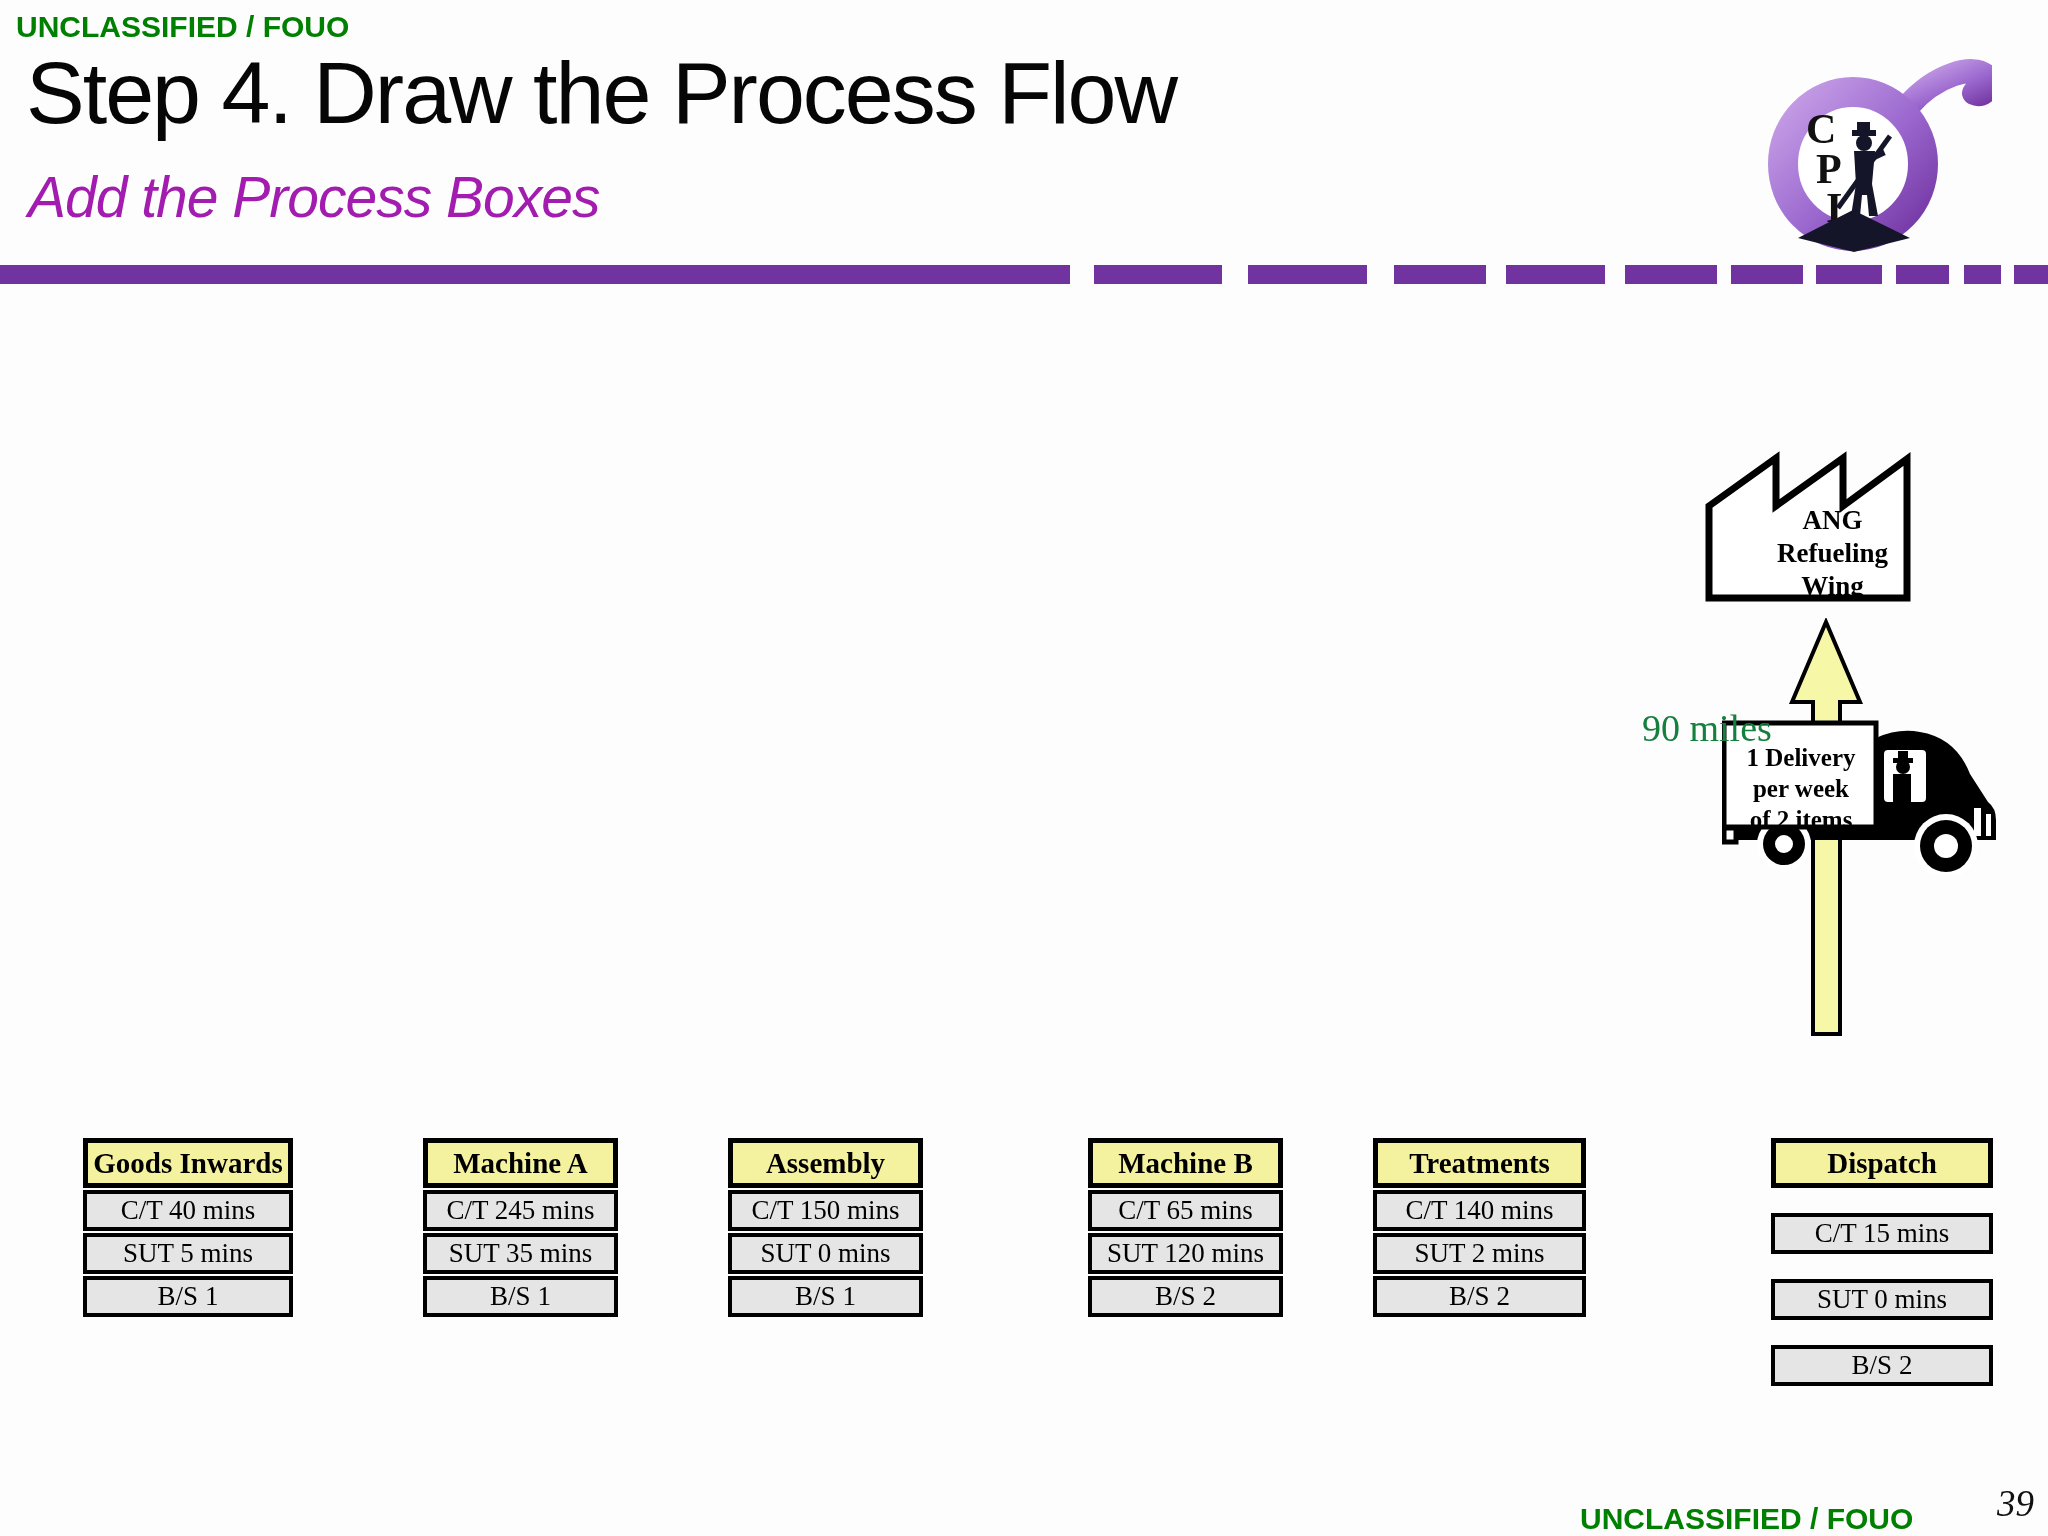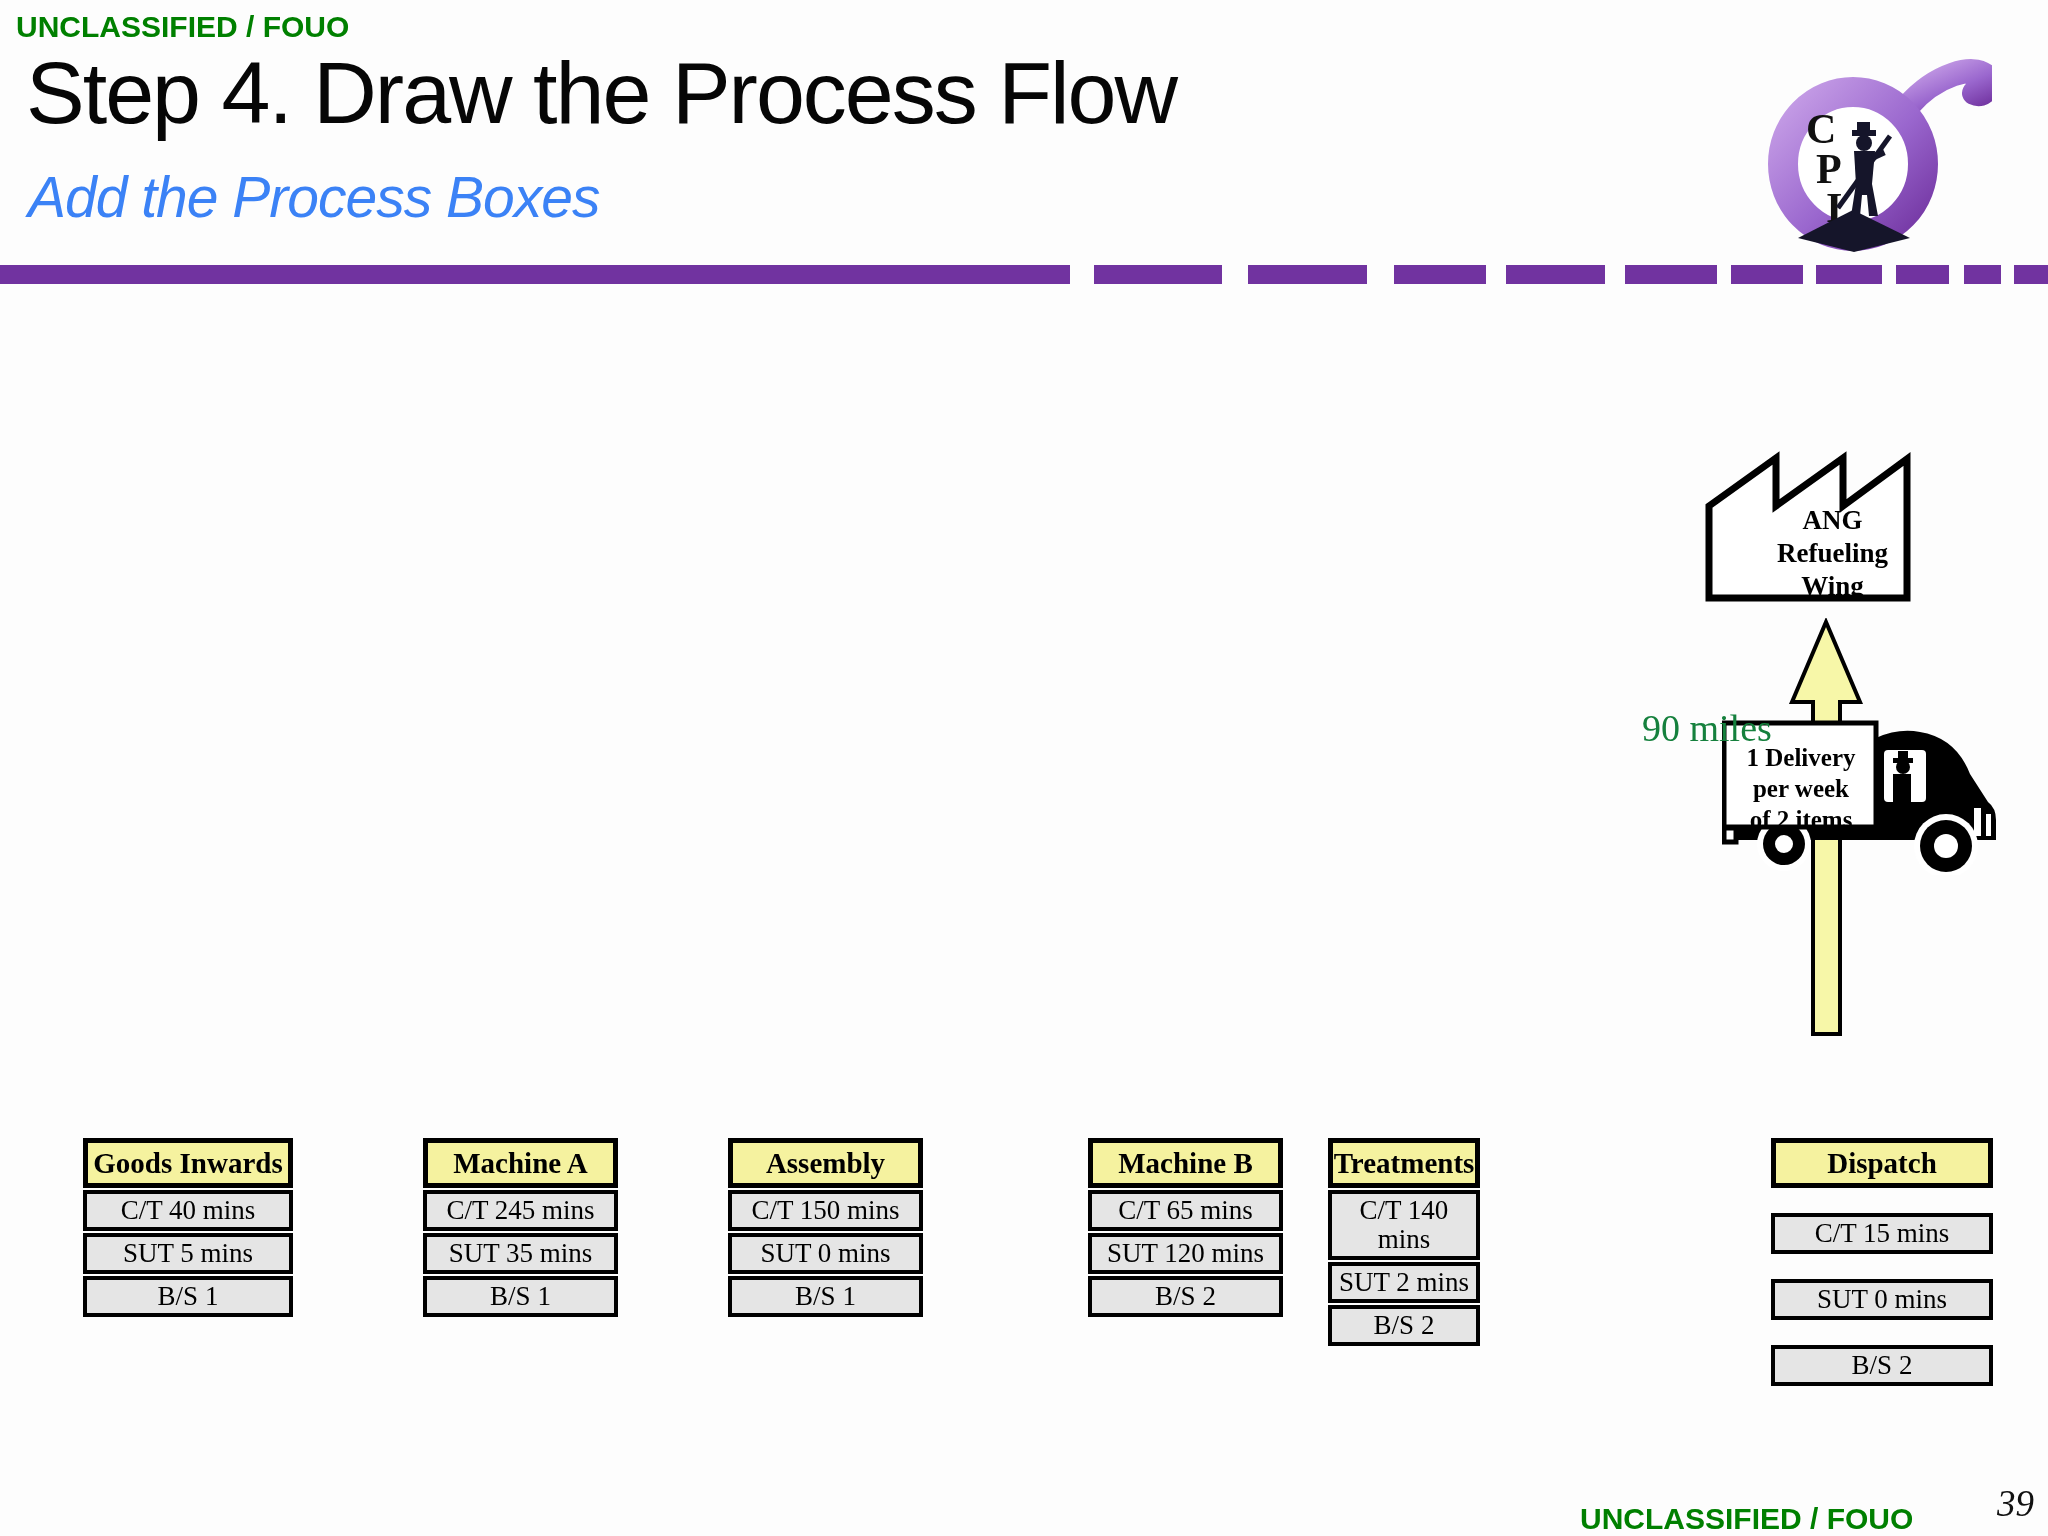--- a/index.html
+++ b/index.html
@@ -5,21 +5,21 @@
   html,body{margin:0;padding:0;background:#fff;}
   #slide{position:relative;width:2048px;height:1536px;background:#FDFDFD;overflow:hidden;
          font-family:"Liberation Sans",sans-serif;}
 
   
   .classification{position:absolute;left:16px;top:10px;font-size:30px;font-weight:bold;
                   color:#008000;letter-spacing:0px;}
   .title{position:absolute;left:26px;top:42px;font-size:88px;letter-spacing:-2px;
          color:#060606;white-space:nowrap;}
   .subtitle{position:absolute;left:28px;top:164px;font-size:57px;font-style:italic;
-            letter-spacing:-1px;color:#3b82f6;white-space:nowrap;}
+            letter-spacing:-1px;color:#a21caf;white-space:nowrap;}
 
   
   .bar-solid{position:absolute;left:0;top:265px;width:1070px;height:19px;background:#7133A0;}
   .bar-dash{position:absolute;top:265px;height:19px;background:#7133A0;}
 
   
   #logo{position:absolute;left:1740px;top:46px;width:252px;height:206px;}
 
   
   #factory{position:absolute;left:1705px;top:448px;width:207px;height:155px;}
@@ -165,21 +165,21 @@
     <div class="cell">C/T 150 mins</div>
     <div class="cell">SUT 0 mins</div>
     <div class="cell">B/S 1</div>
   </div>
       <div class="pbox" style="left: 1088px; width: 195px;">
     <div class="cell header">Machine B</div>
     <div class="cell">C/T 65 mins</div>
     <div class="cell">SUT 120 mins</div>
     <div class="cell">B/S 2</div>
   </div>
-      <div class="pbox" style="left: 1328px; width: 152px;">
+      <div class="pbox" style="left: 1373px; width: 213px;">
     <div class="cell header">Treatments</div>
     <div class="cell">C/T 140 mins</div>
     <div class="cell">SUT 2 mins</div>
     <div class="cell">B/S 2</div>
   </div>
       <div class="pbox" style="left: 1771px; width: 222px; gap: 25px;">
     <div class="cell header">Dispatch</div>
     <div class="cell">C/T 15 mins</div>
     <div class="cell">SUT 0 mins</div>
     <div class="cell">B/S 2</div>

